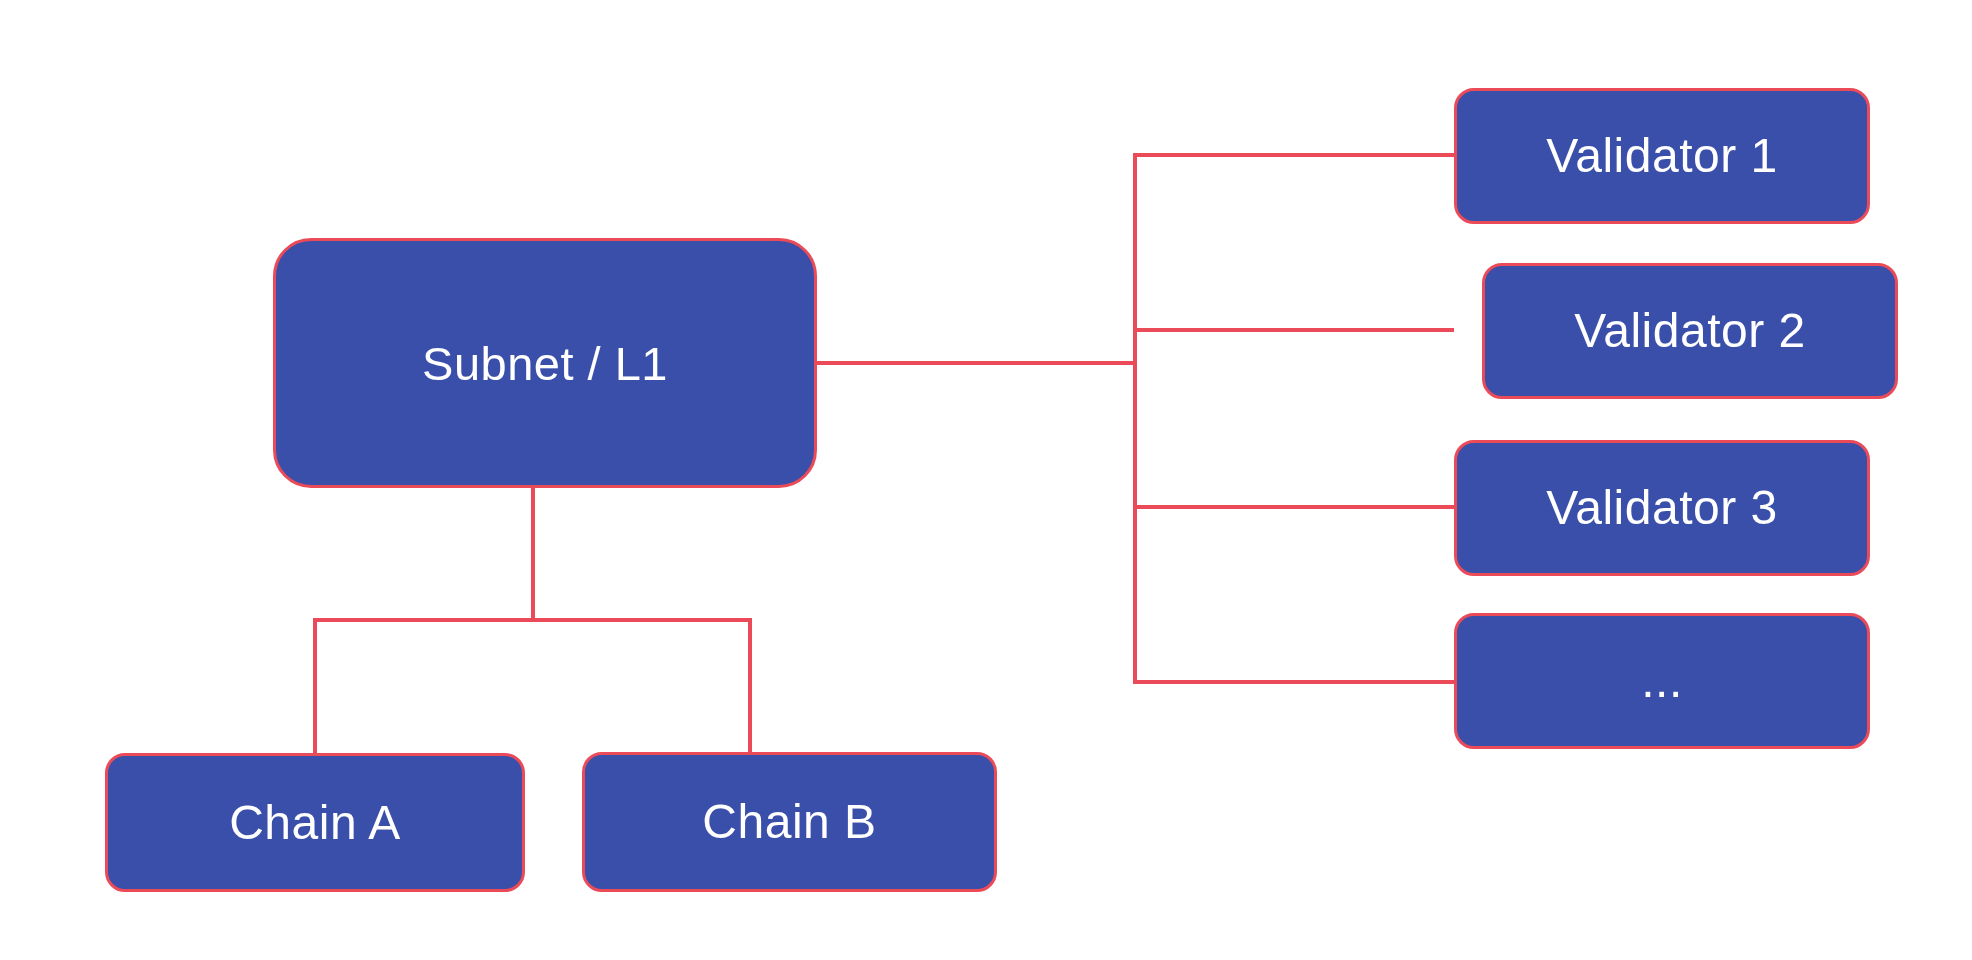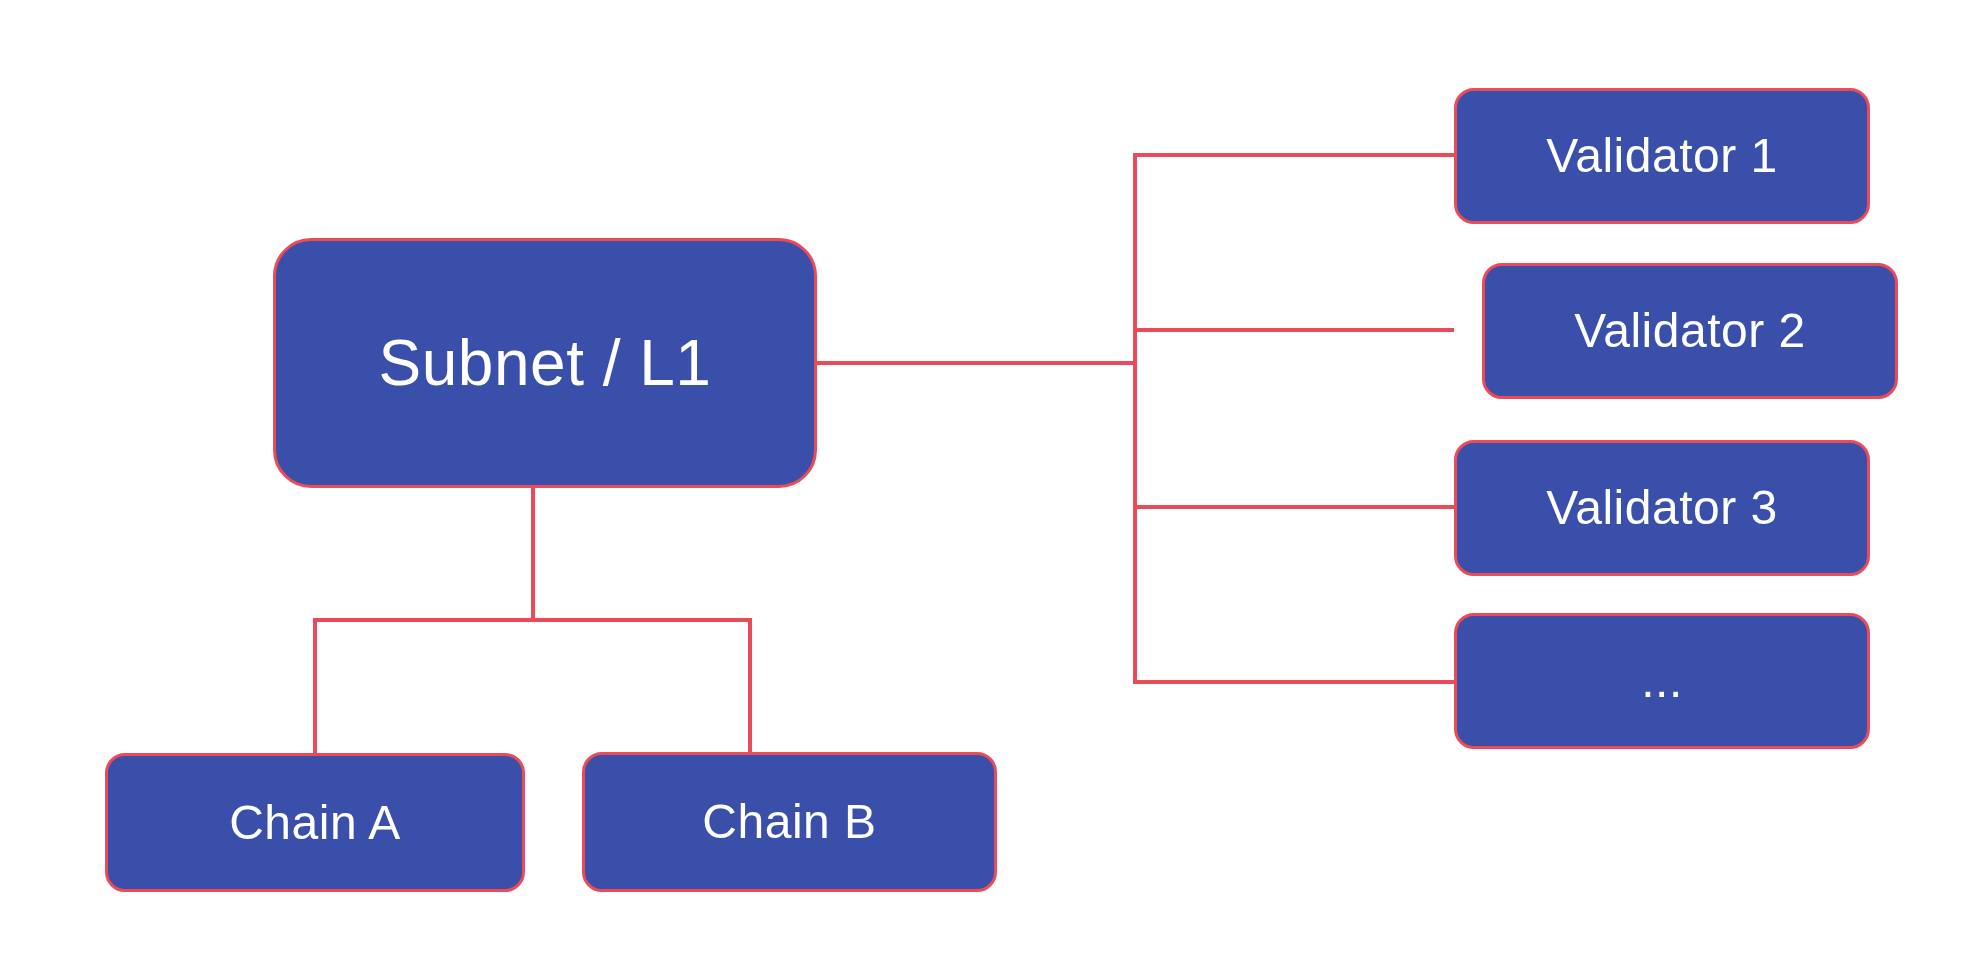--- a/index.html
+++ b/index.html
@@ -30,21 +30,21 @@
     font-size: 48px;
     line-height: 1;
     letter-spacing: 0.5px;
     white-space: nowrap;
   }
   .line {
     position: absolute;
     background: var(--line-color);
   }
   
-  #root-node   { left: 273px; top: 238px; width: 544px; height: 250px; border-radius: 38px; font-size: 64px; justify-content: center; }
+  #root-node   { left: 273px; top: 238px; width: 544px; height: 250px; border-radius: 38px; font-size: 47px; justify-content: center; }
   
   #chain-a     { left: 105px; top: 753px; width: 420px; height: 139px; }
   #chain-b     { left: 582px; top: 752px; width: 415px; height: 140px; }
   
   .validator   { left: 1454px; width: 416px; height: 136px; }
   #validator-1 { top: 88px; justify-content: center;  }
   #validator-2 { top: 263px; margin-left: 28px; }
   #validator-3 { top: 440px; justify-content: center; }
   #validator-4 { top: 613px; }
   

